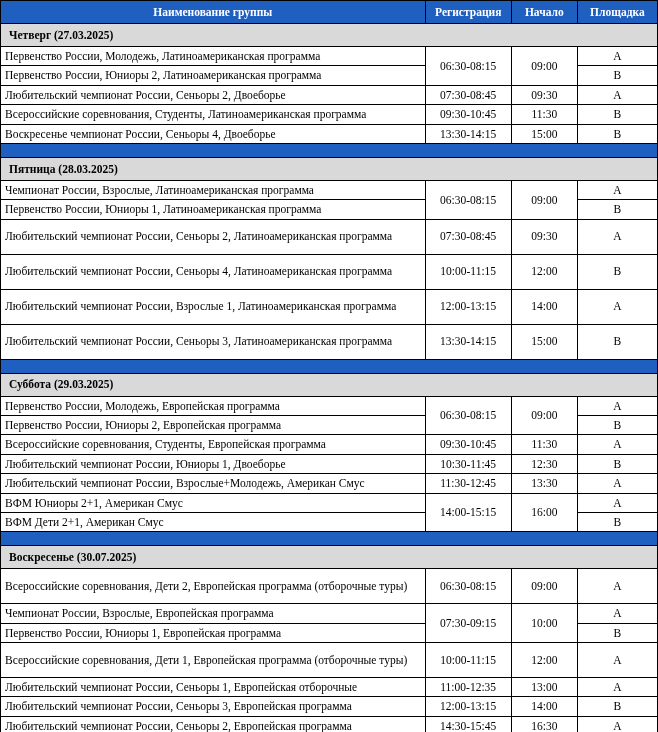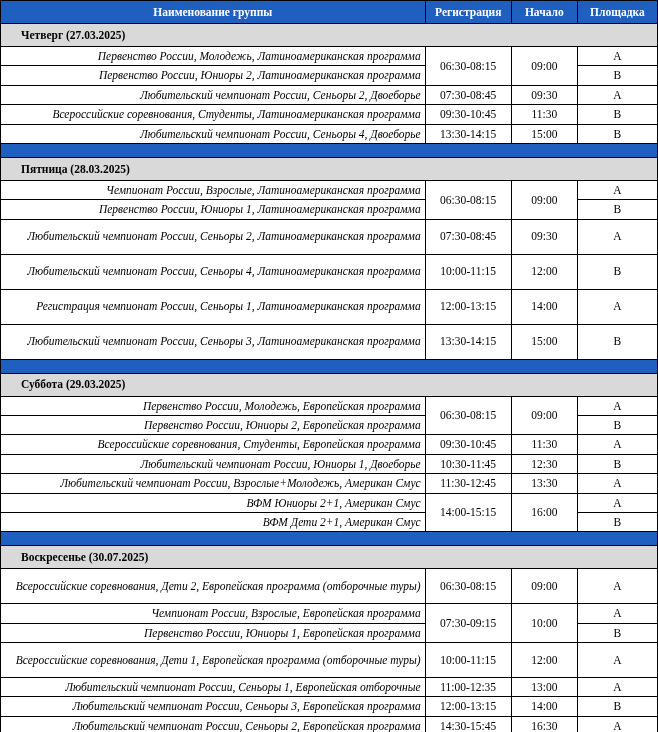--- a/index.html
+++ b/index.html
@@ -36,36 +36,35 @@
   th.col-name { text-align: center; }
   col.c-name  { width: 424px; }
   col.c-reg   { width: 86px; }
   col.c-start { width: 66px; }
   col.c-floor { width: 80px; }
 
   tr.day-row td {
     background: #d9d9d9;
     font-weight: bold;
     font-size: 11.5px;
-    padding: 3px 20px;
+    padding: 3px 8px;
     height: 16px;
   }
   tr.sep-row td {
     background: #1f5fc0;
     height: 13px;
     padding: 0;
     border-left: 1px solid #000;
     border-right: 1px solid #000;
   }
   td.c-center {
     text-align: center;
   }
   td.name {
-    text-align: right;
-    font-style: italic;
+    text-align: left;
   }
   td.tall {
     height: 30px;
   }
 </style>
 </head>
 <body>
 
 <table class="schedule">
   <colgroup>
@@ -102,21 +101,21 @@
         <td class="c-center" rowspan="1">09:30</td>
         <td class="c-center">A</td>
       </tr>
       <tr>
         <td class="name">Всероссийские соревнования, Студенты, Латиноамериканская программа</td>
         <td class="c-center" rowspan="1">09:30-10:45</td>
         <td class="c-center" rowspan="1">11:30</td>
         <td class="c-center">B</td>
       </tr>
       <tr>
-        <td class="name">Любительский чемпионат России, Сеньоры 4, Двоеборье</td>
+        <td class="name">Воскресенье чемпионат России, Сеньоры 4, Двоеборье</td>
         <td class="c-center" rowspan="1">13:30-14:15</td>
         <td class="c-center" rowspan="1">15:00</td>
         <td class="c-center">B</td>
       </tr>
       <tr class="sep-row">
         <td colspan="4"></td>
       </tr>
       <tr class="day-row">
         <td colspan="4">Пятница (28.03.2025)</td>
       </tr>
@@ -136,21 +135,21 @@
         <td class="c-center" rowspan="1">09:30</td>
         <td class="c-center">A</td>
       </tr>
       <tr>
         <td class="name tall">Любительский чемпионат России, Сеньоры 4, Латиноамериканская программа</td>
         <td class="c-center" rowspan="1">10:00-11:15</td>
         <td class="c-center" rowspan="1">12:00</td>
         <td class="c-center">B</td>
       </tr>
       <tr>
-        <td class="name tall">Регистрация чемпионат России, Сеньоры 1, Латиноамериканская программа</td>
+        <td class="name tall">Любительский чемпионат России, Взрослые 1, Латиноамериканская программа</td>
         <td class="c-center" rowspan="1">12:00-13:15</td>
         <td class="c-center" rowspan="1">14:00</td>
         <td class="c-center">A</td>
       </tr>
       <tr>
         <td class="name tall">Любительский чемпионат России, Сеньоры 3, Латиноамериканская программа</td>
         <td class="c-center" rowspan="1">13:30-14:15</td>
         <td class="c-center" rowspan="1">15:00</td>
         <td class="c-center">B</td>
       </tr>

